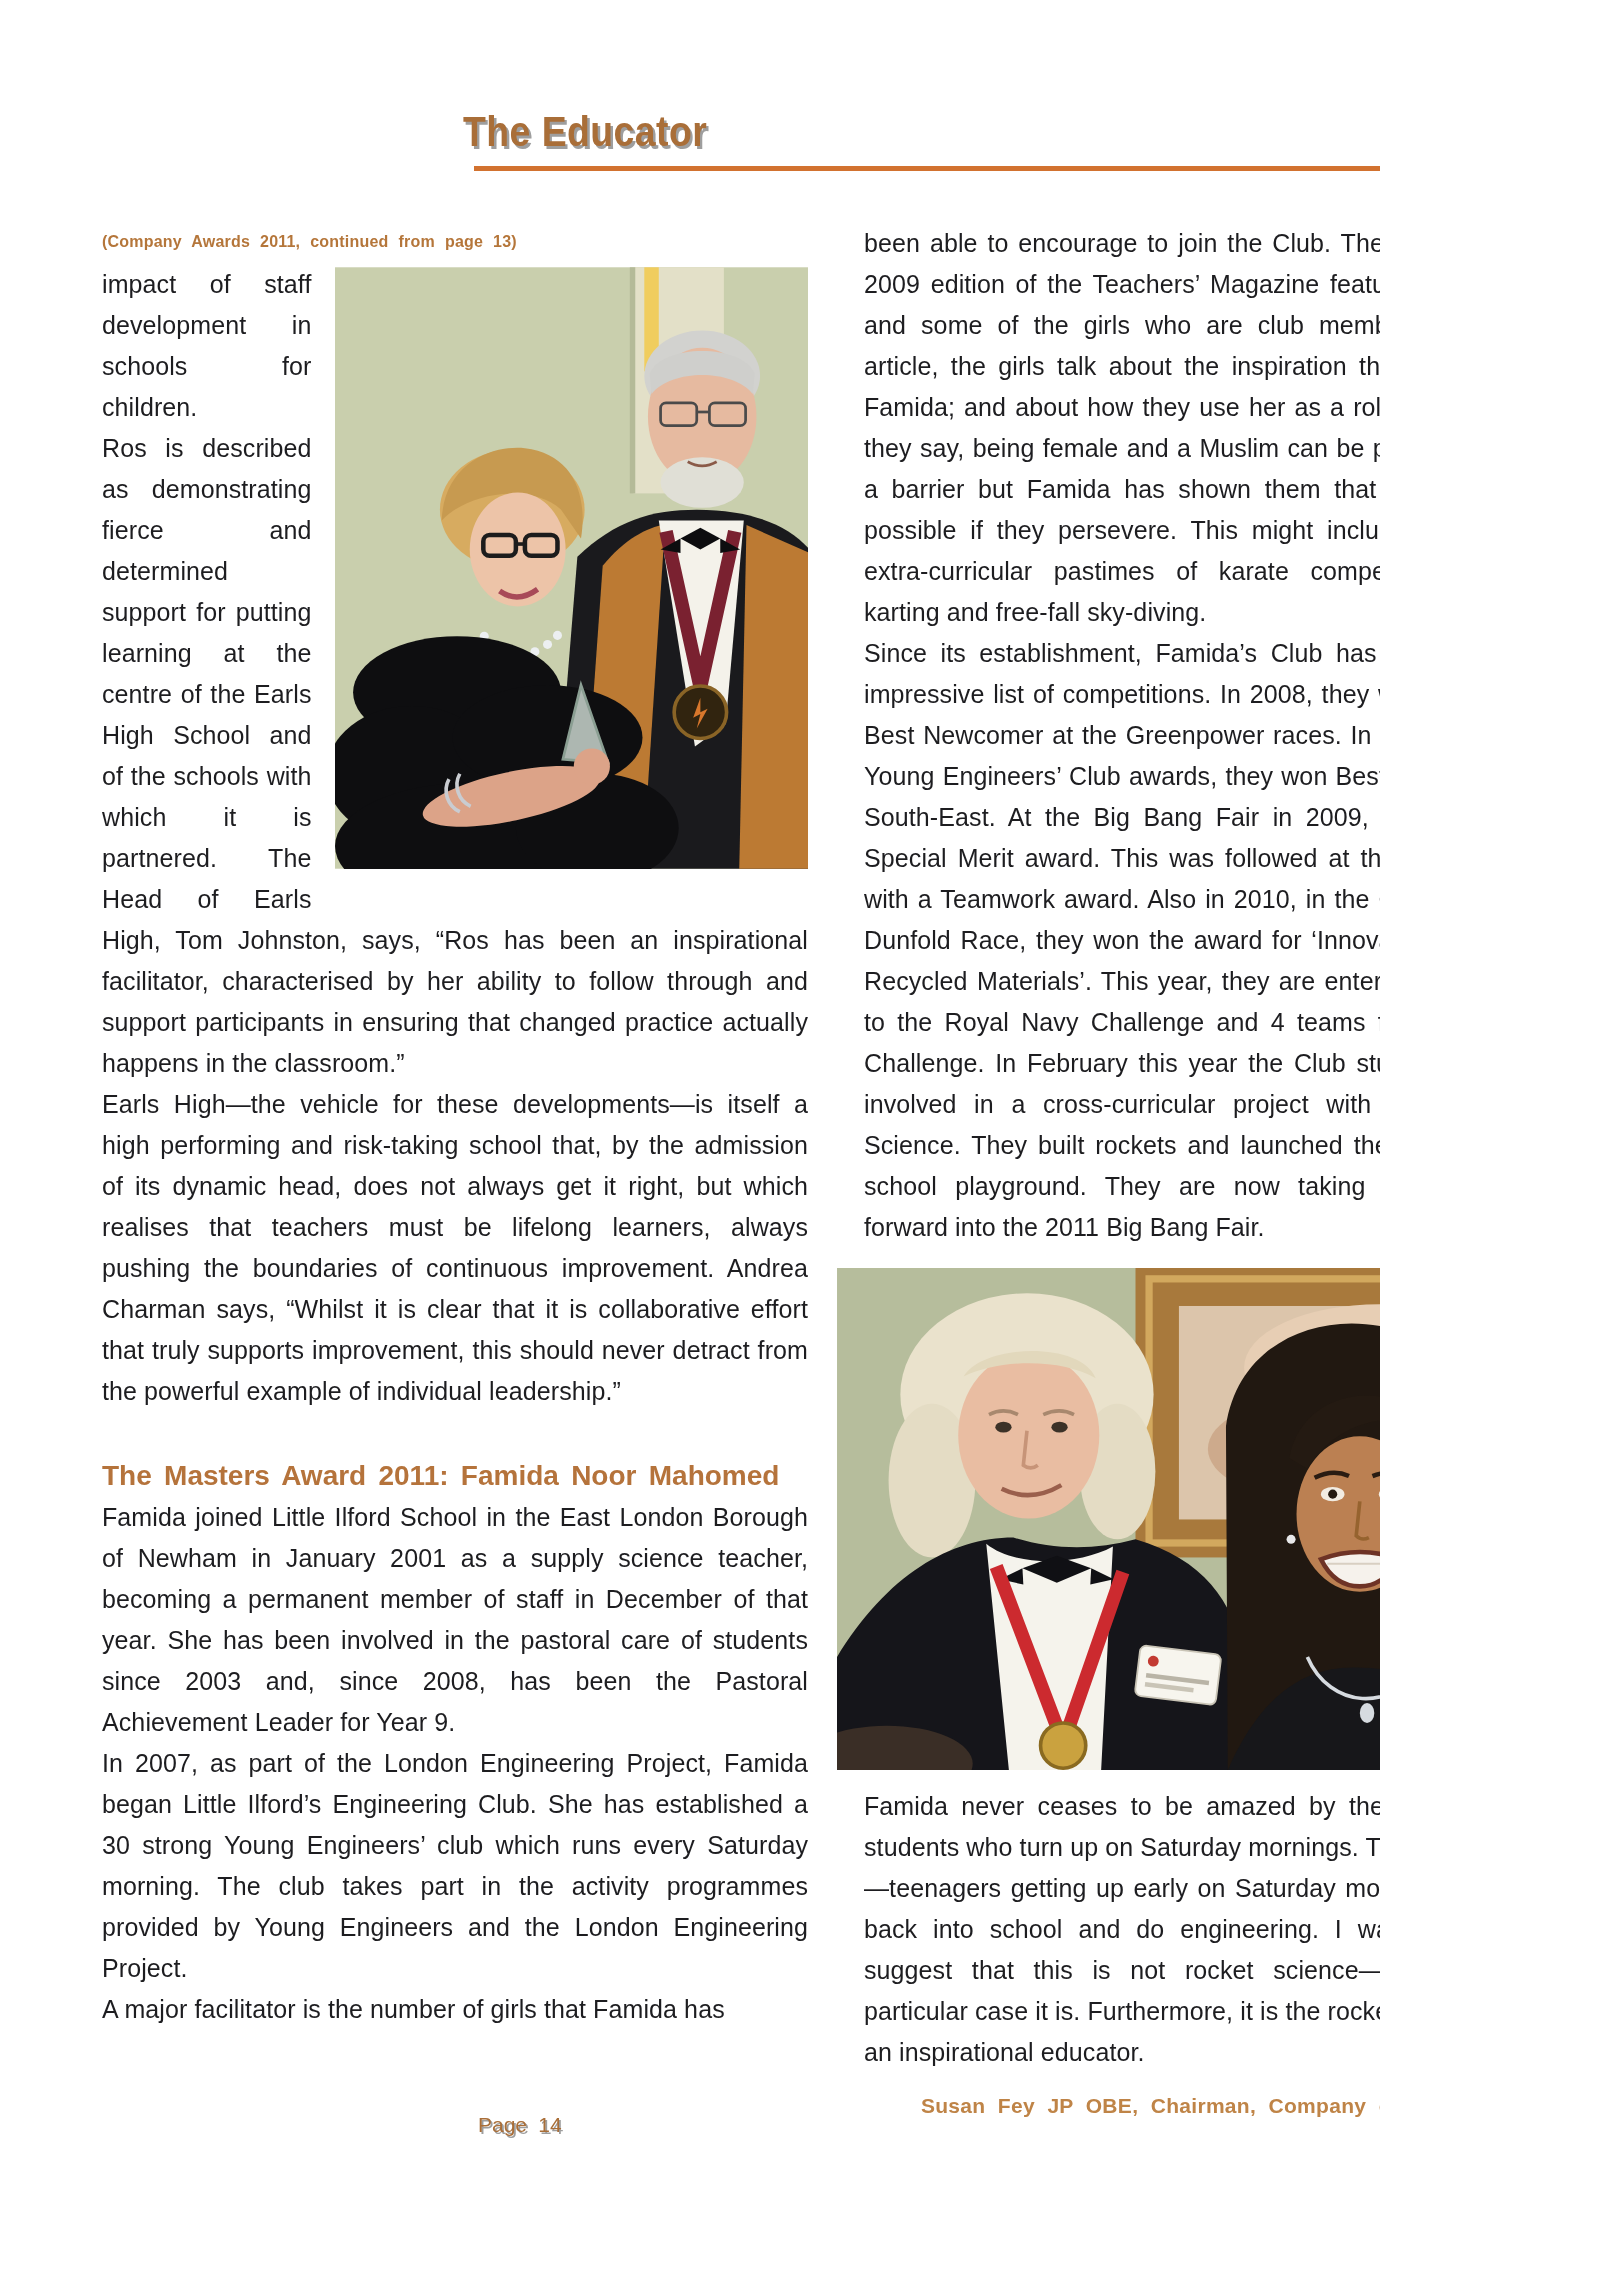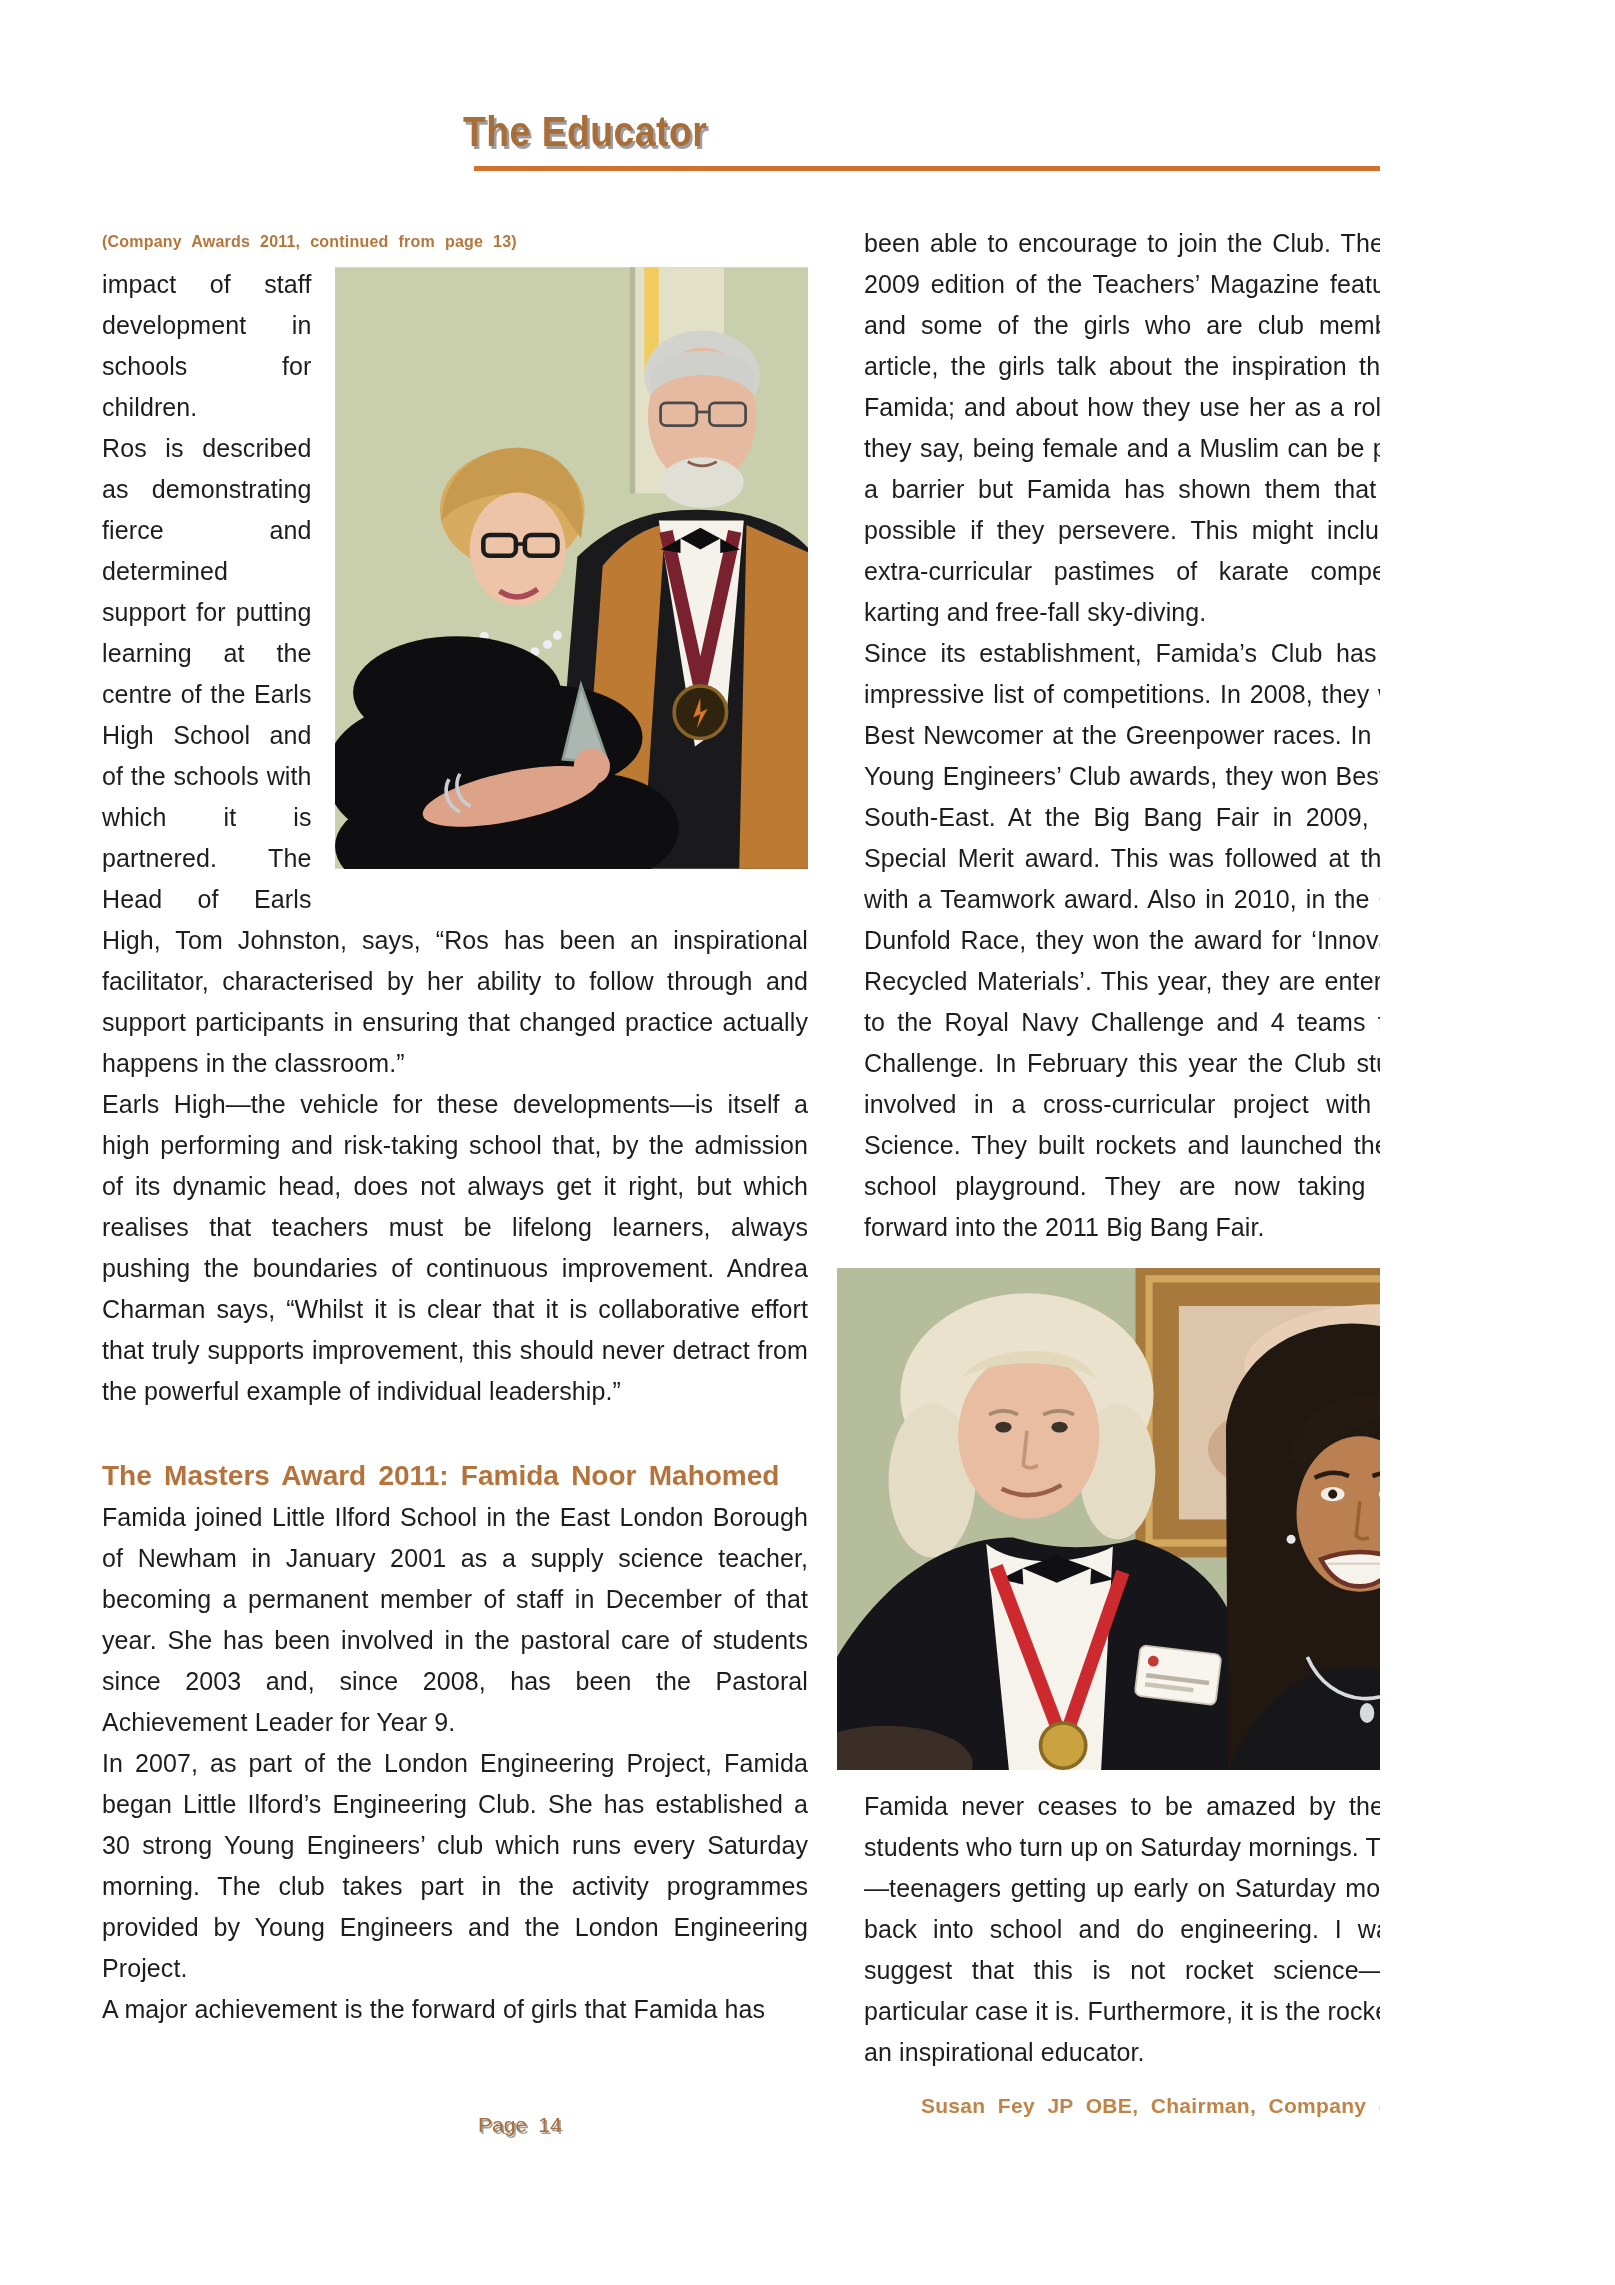--- a/index.html
+++ b/index.html
@@ -127,21 +127,21 @@
     </div>
 
     <p class="body mt">Earls High—the vehicle for these developments—is itself a high performing and risk-taking school that, by the admission of its dynamic head, does not always get it right, but which realises that teachers must be lifelong learners, always pushing the boundaries of continuous improvement. Andrea Charman says, “Whilst it is clear that it is collaborative effort that truly supports improvement, this should never detract from the powerful example of individual leadership.”</p>
 
     <div class="award-heading">
       <div>The Masters Award 2011: Famida Noor Mahomed</div>
     </div>
 
     <p class="body para-after-heading">Famida joined Little Ilford School in the East London Borough of Newham in January 2001 as a supply science teacher, becoming a permanent member of staff in December of that year. She has been involved in the pastoral care of students since 2003 and, since 2008, has been the Pastoral Achievement Leader for Year 9.</p>
     <p class="body mt">In 2007, as part of the London Engineering Project, Famida began Little Ilford’s Engineering Club. She has established a 30 strong Young Engineers’ club which runs every Saturday morning. The club takes part in the activity programmes provided by Young Engineers and the London Engineering Project.</p>
-    <p class="body">A major achievement is the forward of girls that Famida has</p>
+    <p class="body">A major facilitator is the number of girls that Famida has</p>
   </div>
 
   <div class="col-right">
     <p class="body">been able to encourage to join the Club. The September 2009 edition of the Teachers’ Magazine featured Famida and some of the girls who are club members. In the article, the girls talk about the inspiration they get from Famida; and about how they use her as a role model. As they say, being female and a Muslim can be perceived as a barrier but Famida has shown them that anything is possible if they persevere. This might include her own extra-curricular pastimes of karate competitions, go-karting and free-fall sky-diving.</p>
     <p class="body mt">Since its establishment, Famida’s Club has entered an impressive list of competitions. In 2008, they were judged Best Newcomer at the Greenpower races. In 2009, at the Young Engineers’ Club awards, they won Best Club in the South-East. At the Big Bang Fair in 2009, they won a Special Merit award. This was followed at the 2010 Fair with a Teamwork award. Also in 2010, in the Greenpower Dunfold Race, they won the award for ‘Innovative Use of Recycled Materials’. This year, they are entering 4 teams to the Royal Navy Challenge and 4 teams for the BAA Challenge. In February this year the Club students were involved in a cross-curricular project with Maths and Science. They built rockets and launched them from the school playground. They are now taking this project forward into the 2011 Big Bang Fair.</p>
 
     <svg class="photo-bottom" viewBox="0 0 765 555" aria-hidden="true">
       <rect x="0" y="0" width="765" height="555" fill="#b6bd9c"></rect>
       <g>
         <rect x="330" y="0" width="435" height="320" fill="#a8793c"></rect>

